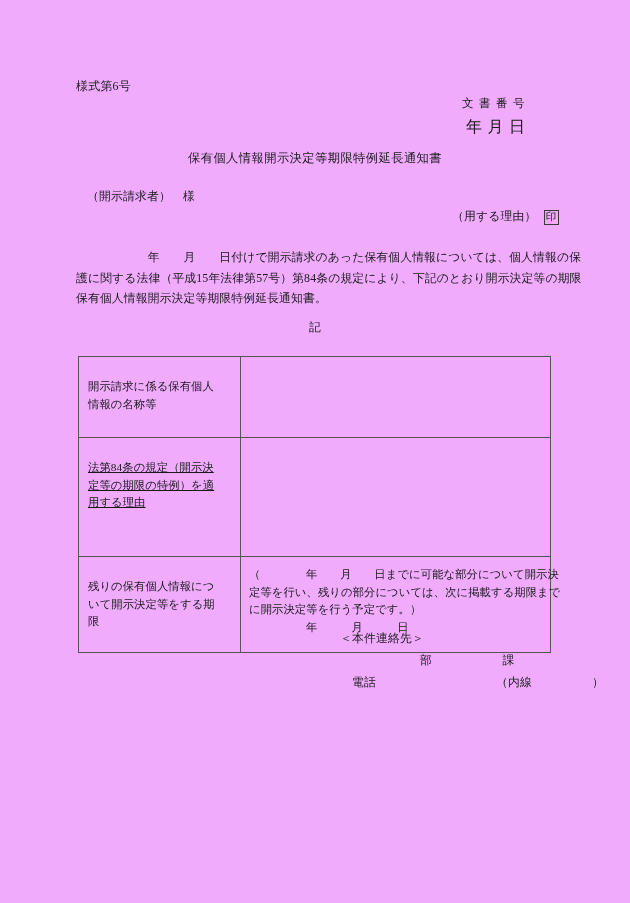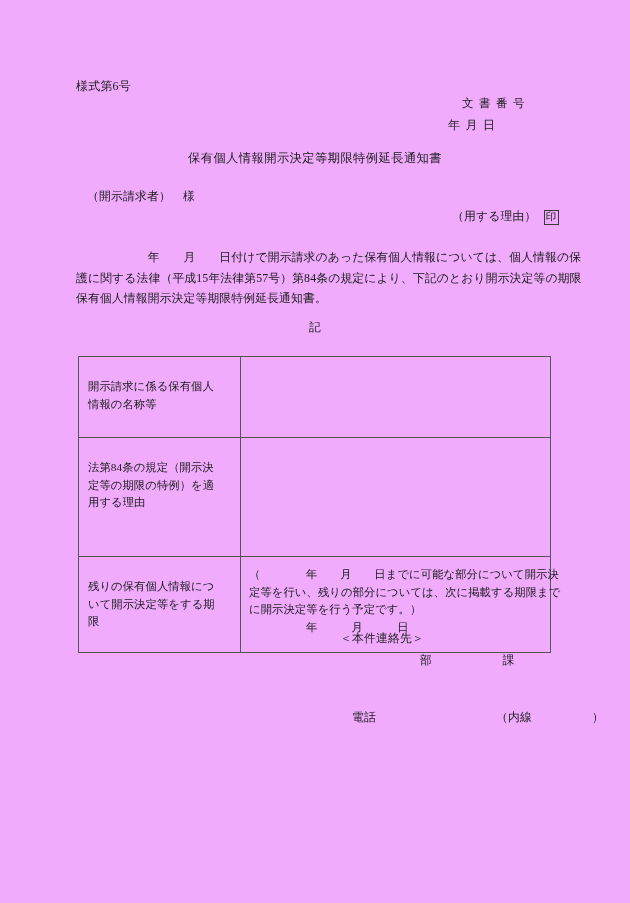--- a/index.html
+++ b/index.html
@@ -38,23 +38,23 @@
     top: 80px;
     font-size: 12px;
   }
   #doc-number {
     left: 462px;
     top: 98px;
     font-size: 11.5px;
     letter-spacing: 5.5px;
   }
   #doc-date {
-    left: 448px;
+    left: 466px;
     top: 119px;
-    font-size: 12px;
+    font-size: 16px;
     letter-spacing: 5.5px;
   }
 
   
   #doc-title {
     left: 0;
     top: 152px;
     width: 630px;
     text-align: center;
     font-size: 12.3px;
@@ -137,21 +137,21 @@
   .cell-text {
     font-size: 11.3px;
     line-height: 17.5px;
     white-space: pre-line;
     letter-spacing: 0.1px;
   }
   .cell-text.multi {
     white-space: pre;
   }
   .row-1 .label-cell { height: 51px; }
-  .row-2 .label-cell { height: 89px; }
+  .row-2 .label-cell { height: 89px; text-decoration: underline; }
   .row-3 .label-cell { height: 66px; }
 
   
   #contact-block {
     position: absolute;
     left: 0;
     top: 631px;
     width: 630px;
   }
   #contact-heading {
@@ -165,21 +165,20 @@
     left: 420px;
     top: 22px;
     font-size: 11.8px;
     letter-spacing: 0;
   }
   #contact-phone {
     position: absolute;
     left: 352px;
     top: 44px;
     font-size: 11.8px;
-    margin-top: 35px;
   }
 </style>
 </head>
 <body>
 
 <div id="page">
 
   <div class="t jp" id="form-no">様式第6号</div>
 
   <div class="t jp" id="doc-number">文書番号</div>

